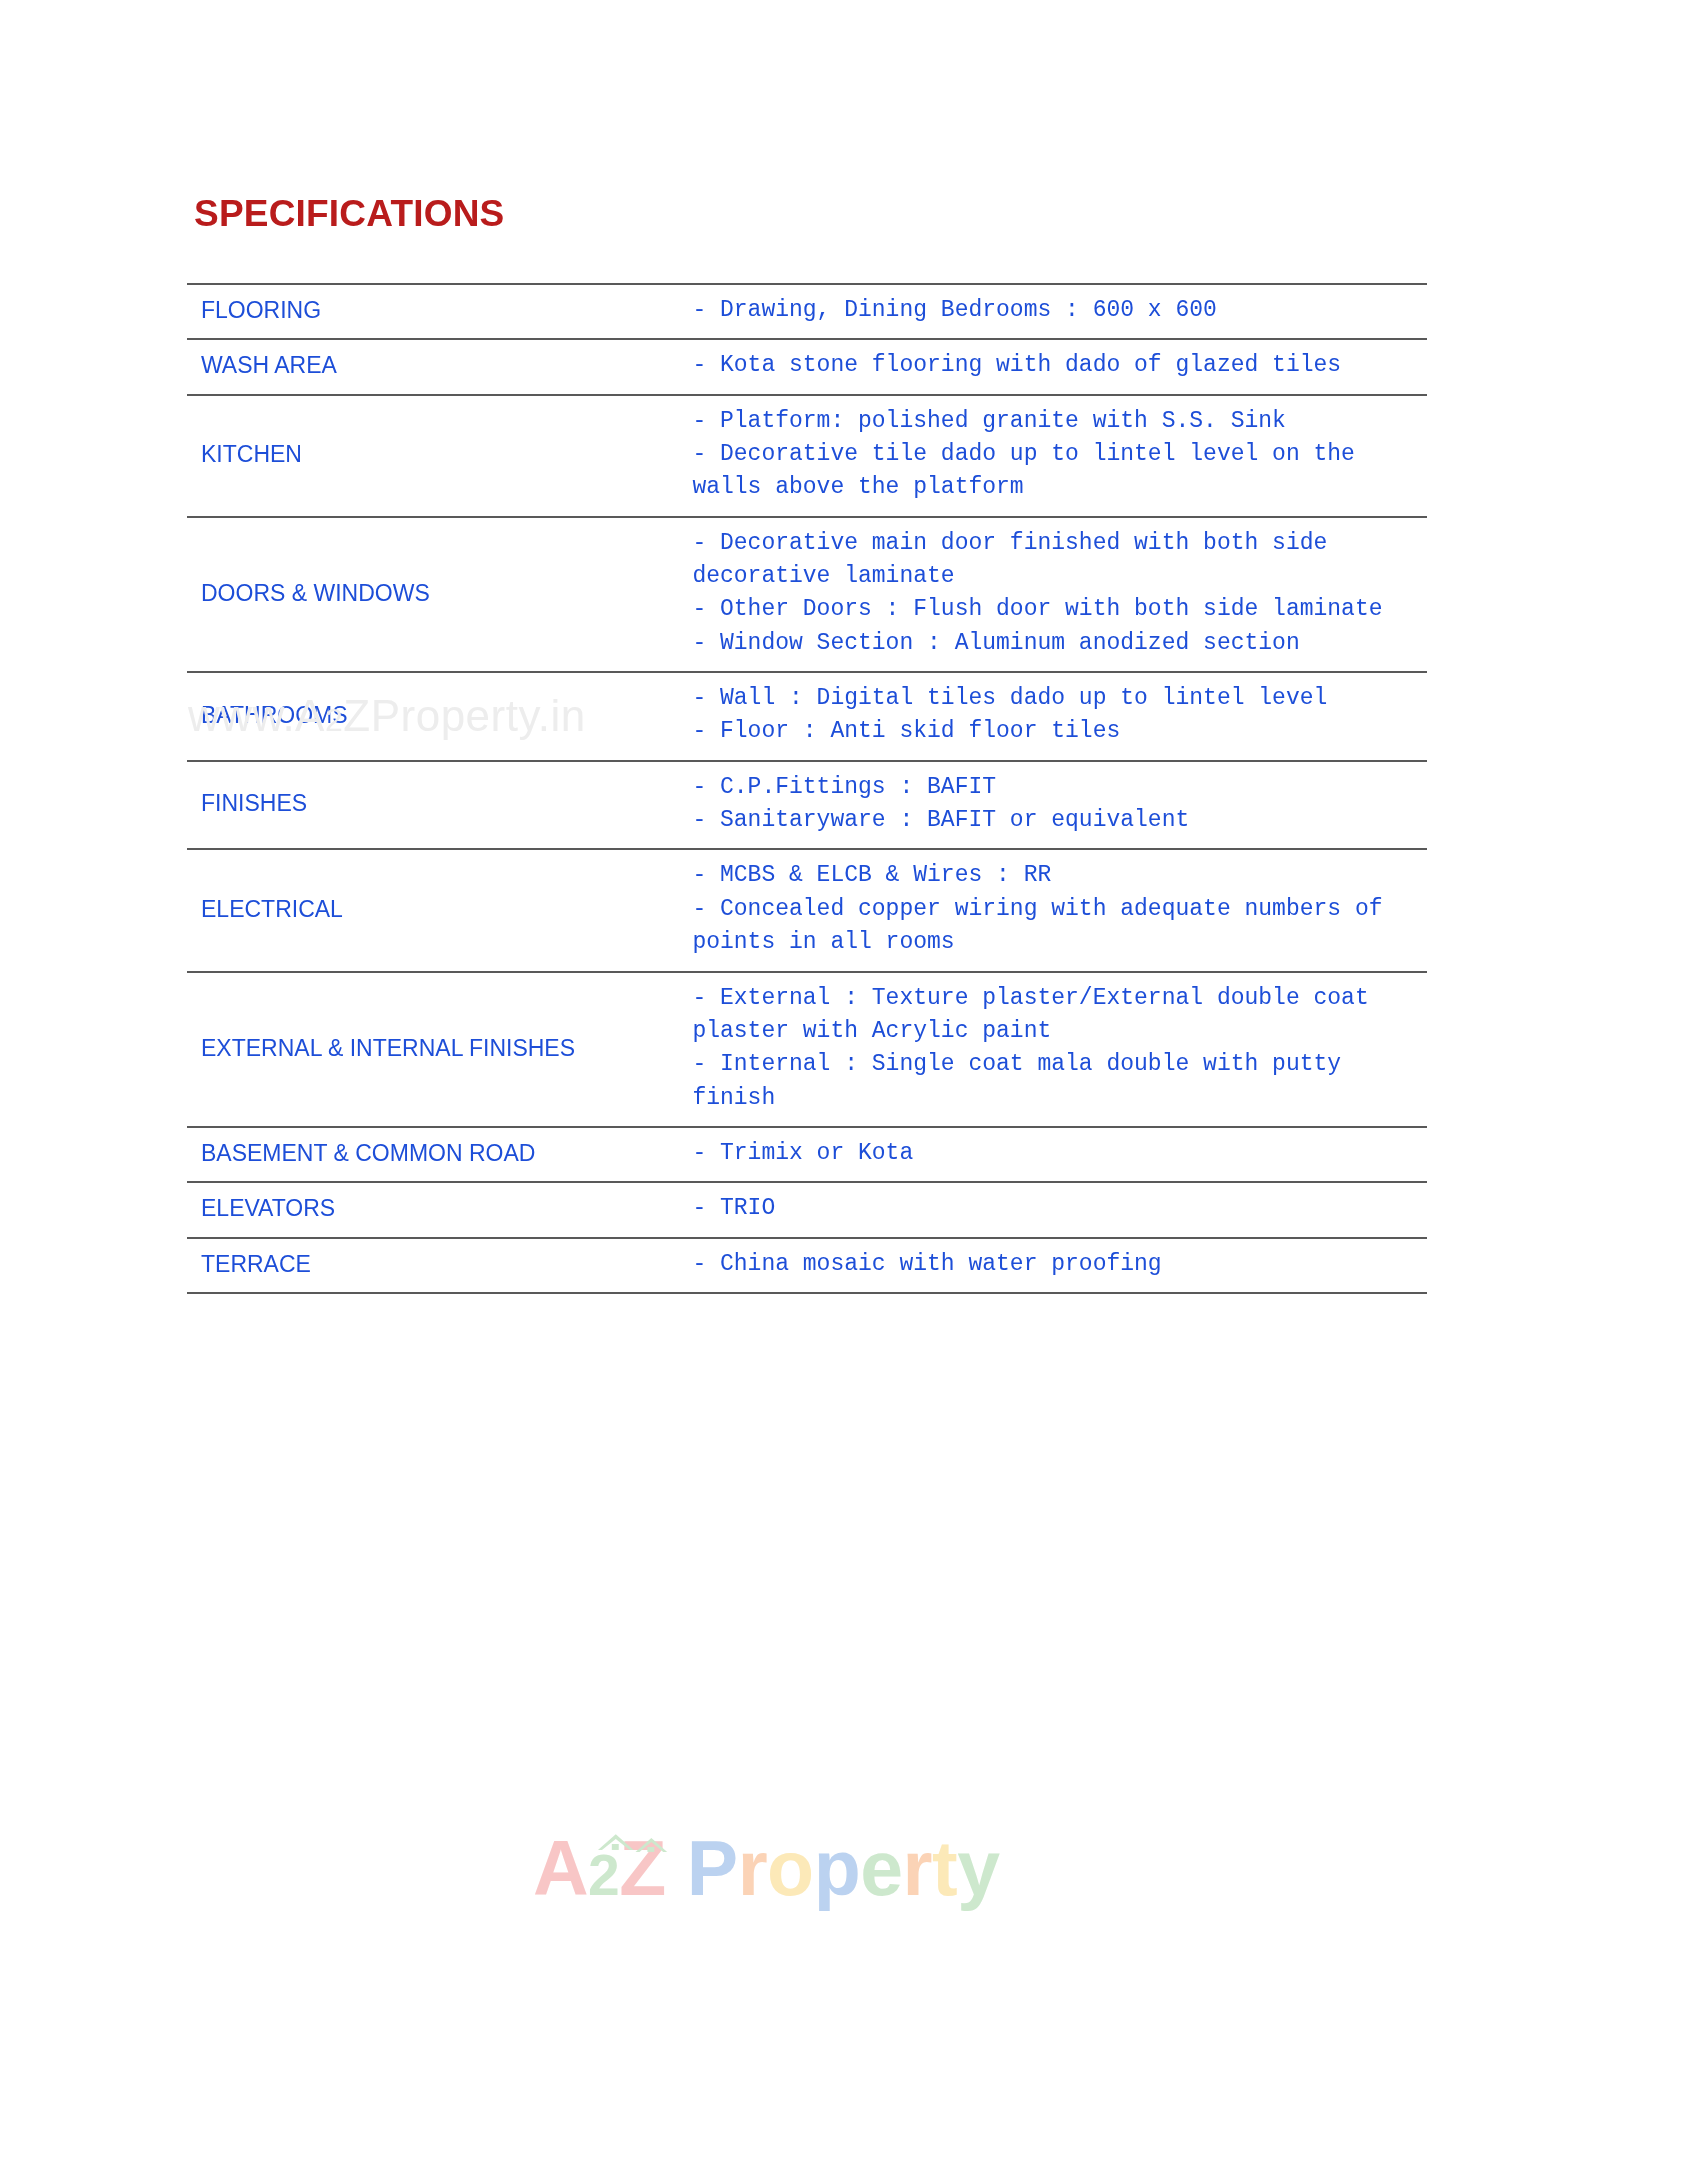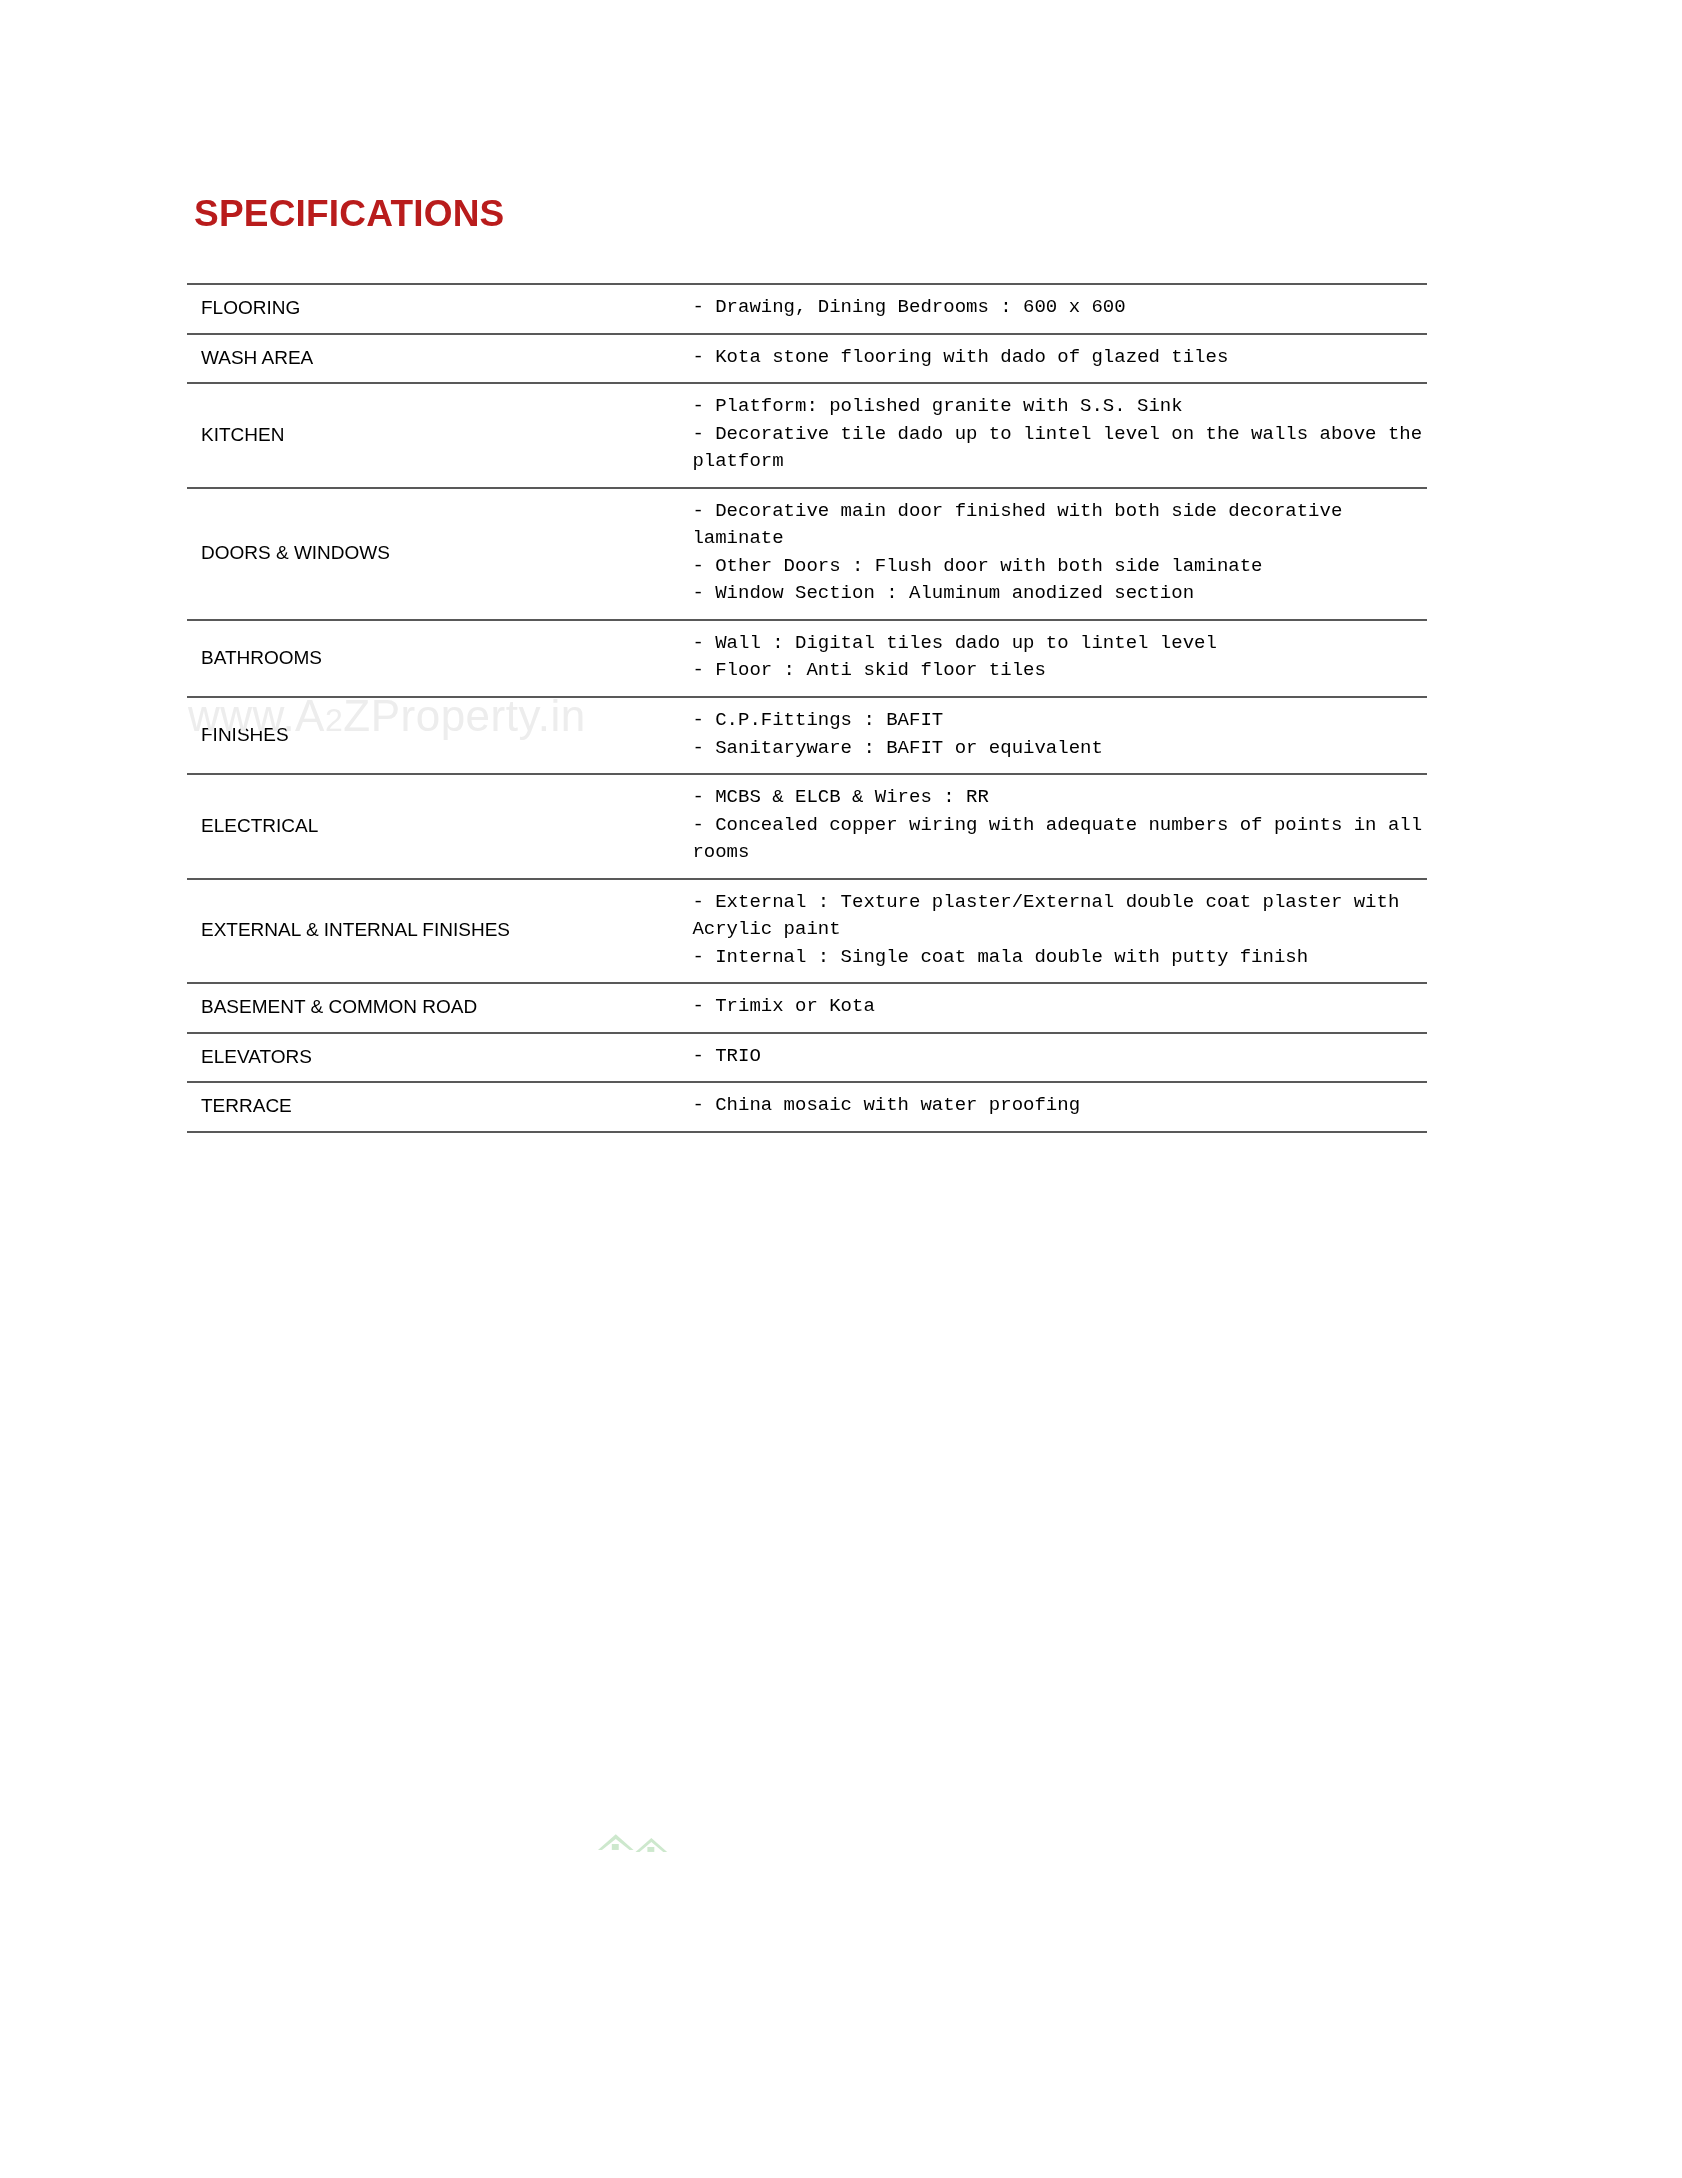--- a/index.html
+++ b/index.html
@@ -44,23 +44,23 @@
 
   .spec-table tr {
     border-top: 2px solid #595959;
   }
   .spec-table tr:last-child {
     border-bottom: 2px solid #595959;
   }
 
   .spec-table td {
     padding: 9px 4px 11px 14px;
-    font-size: 19px;
+    font-size: 23px;
     line-height: 1.45;
-    color: #000000;
+    color: #1d4ed8;
     vertical-align: middle;
     font-family: "Liberation Sans", sans-serif;
     font-weight: 400;
   }
 
   .col-label { width: 491px; }
   .col-value { width: 748px; }
 
   .col-value .line {
     display: block;
@@ -237,20 +237,23 @@
           <td class="col-value">
             <span class="line wrapped">- China mosaic with water proofing</span>
           </td>
         </tr>
       </tbody>
   </table>
 
   <div class="watermark-text"><span>www.A</span><span class="sub">2</span><span>ZProperty.in</span></div>
 
   <div class="brand-logo">
+    <div class="wordmark">
+      <span class="l-a">A</span><span class="l-2">2</span><span class="l-z">Z</span><span class="l-sp">&nbsp;</span><span class="l-p1">P</span><span class="l-r1">r</span><span class="l-o">o</span><span class="l-p2">p</span><span class="l-e">e</span><span class="l-r2">r</span><span class="l-t">t</span><span class="l-y">y</span>
+    </div>
     <svg class="roof-icon" viewBox="0 0 86 34">
       <path d="M2 22 L20 6 L38 22 L34 22 L20 11 L6 22 Z" fill="#CDE8CD"></path>
       <path d="M40 24 L56 10 L72 24 L68 24 L56 14 L44 24 Z" fill="#CDE8CD"></path>
       <rect x="16" y="16" width="7" height="6" fill="#CDE8CD"></rect>
       <rect x="52" y="19" width="7" height="5" fill="#CDE8CD"></rect>
     </svg>
   </div>
 
 </div>
 

